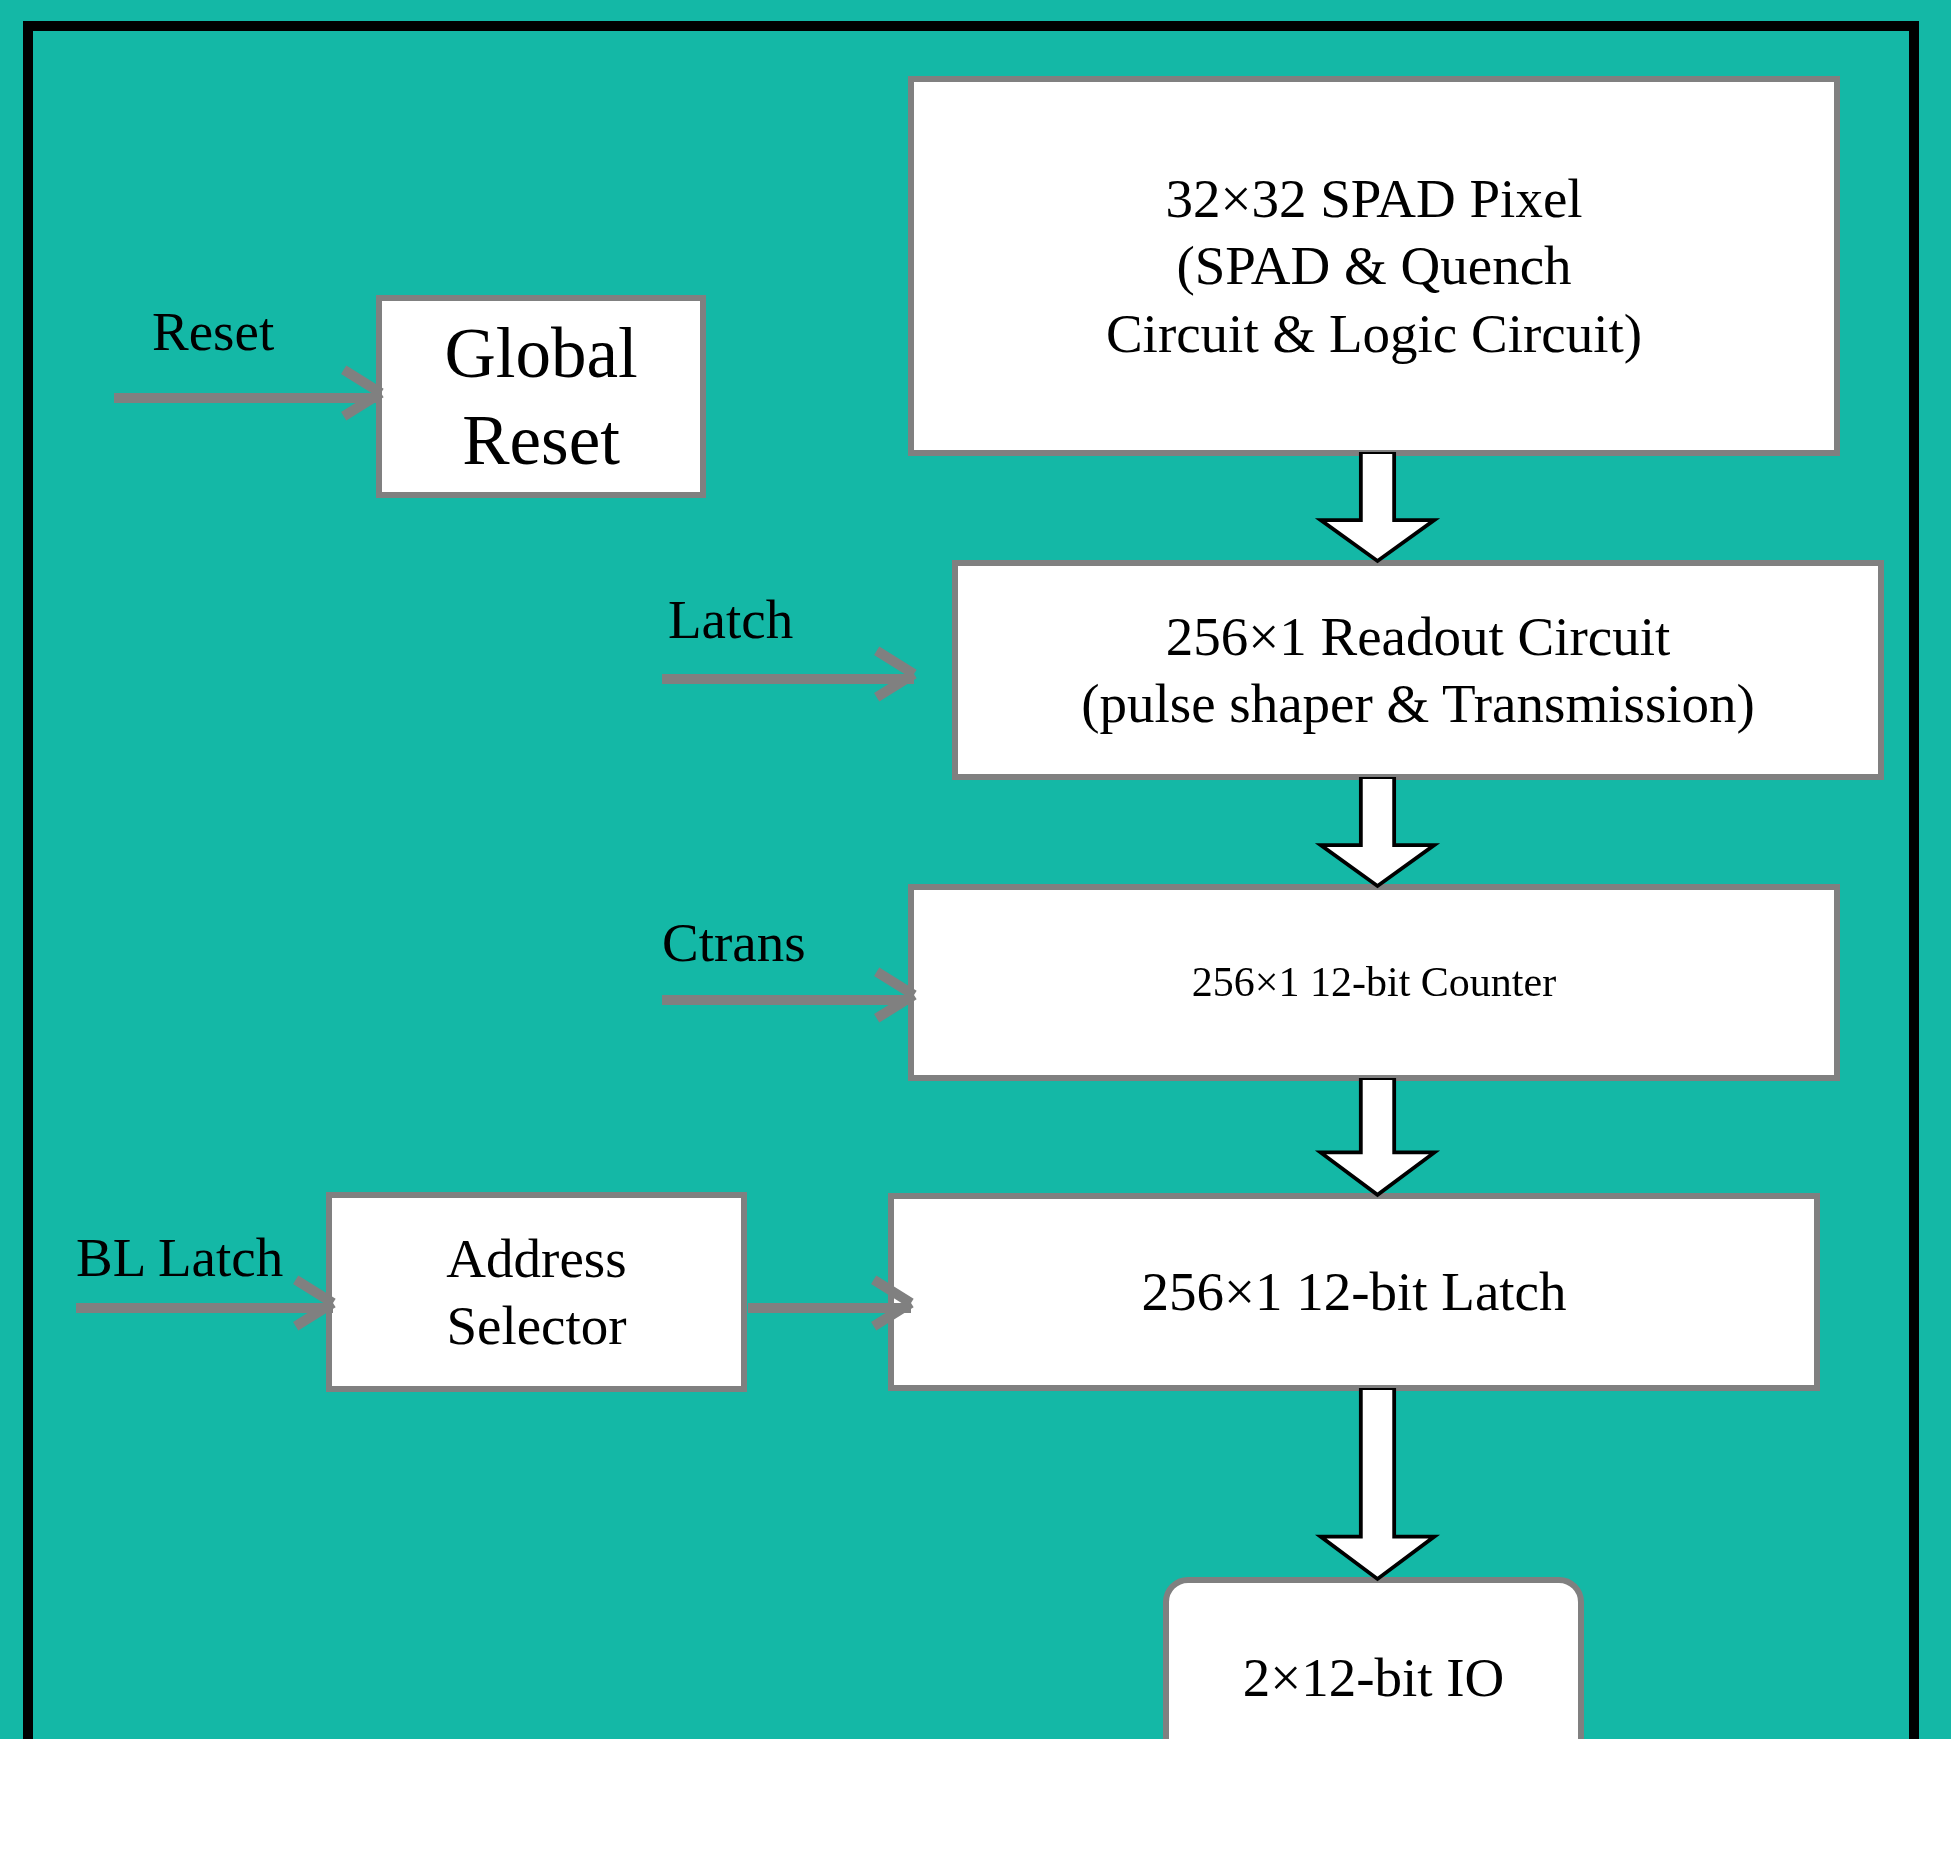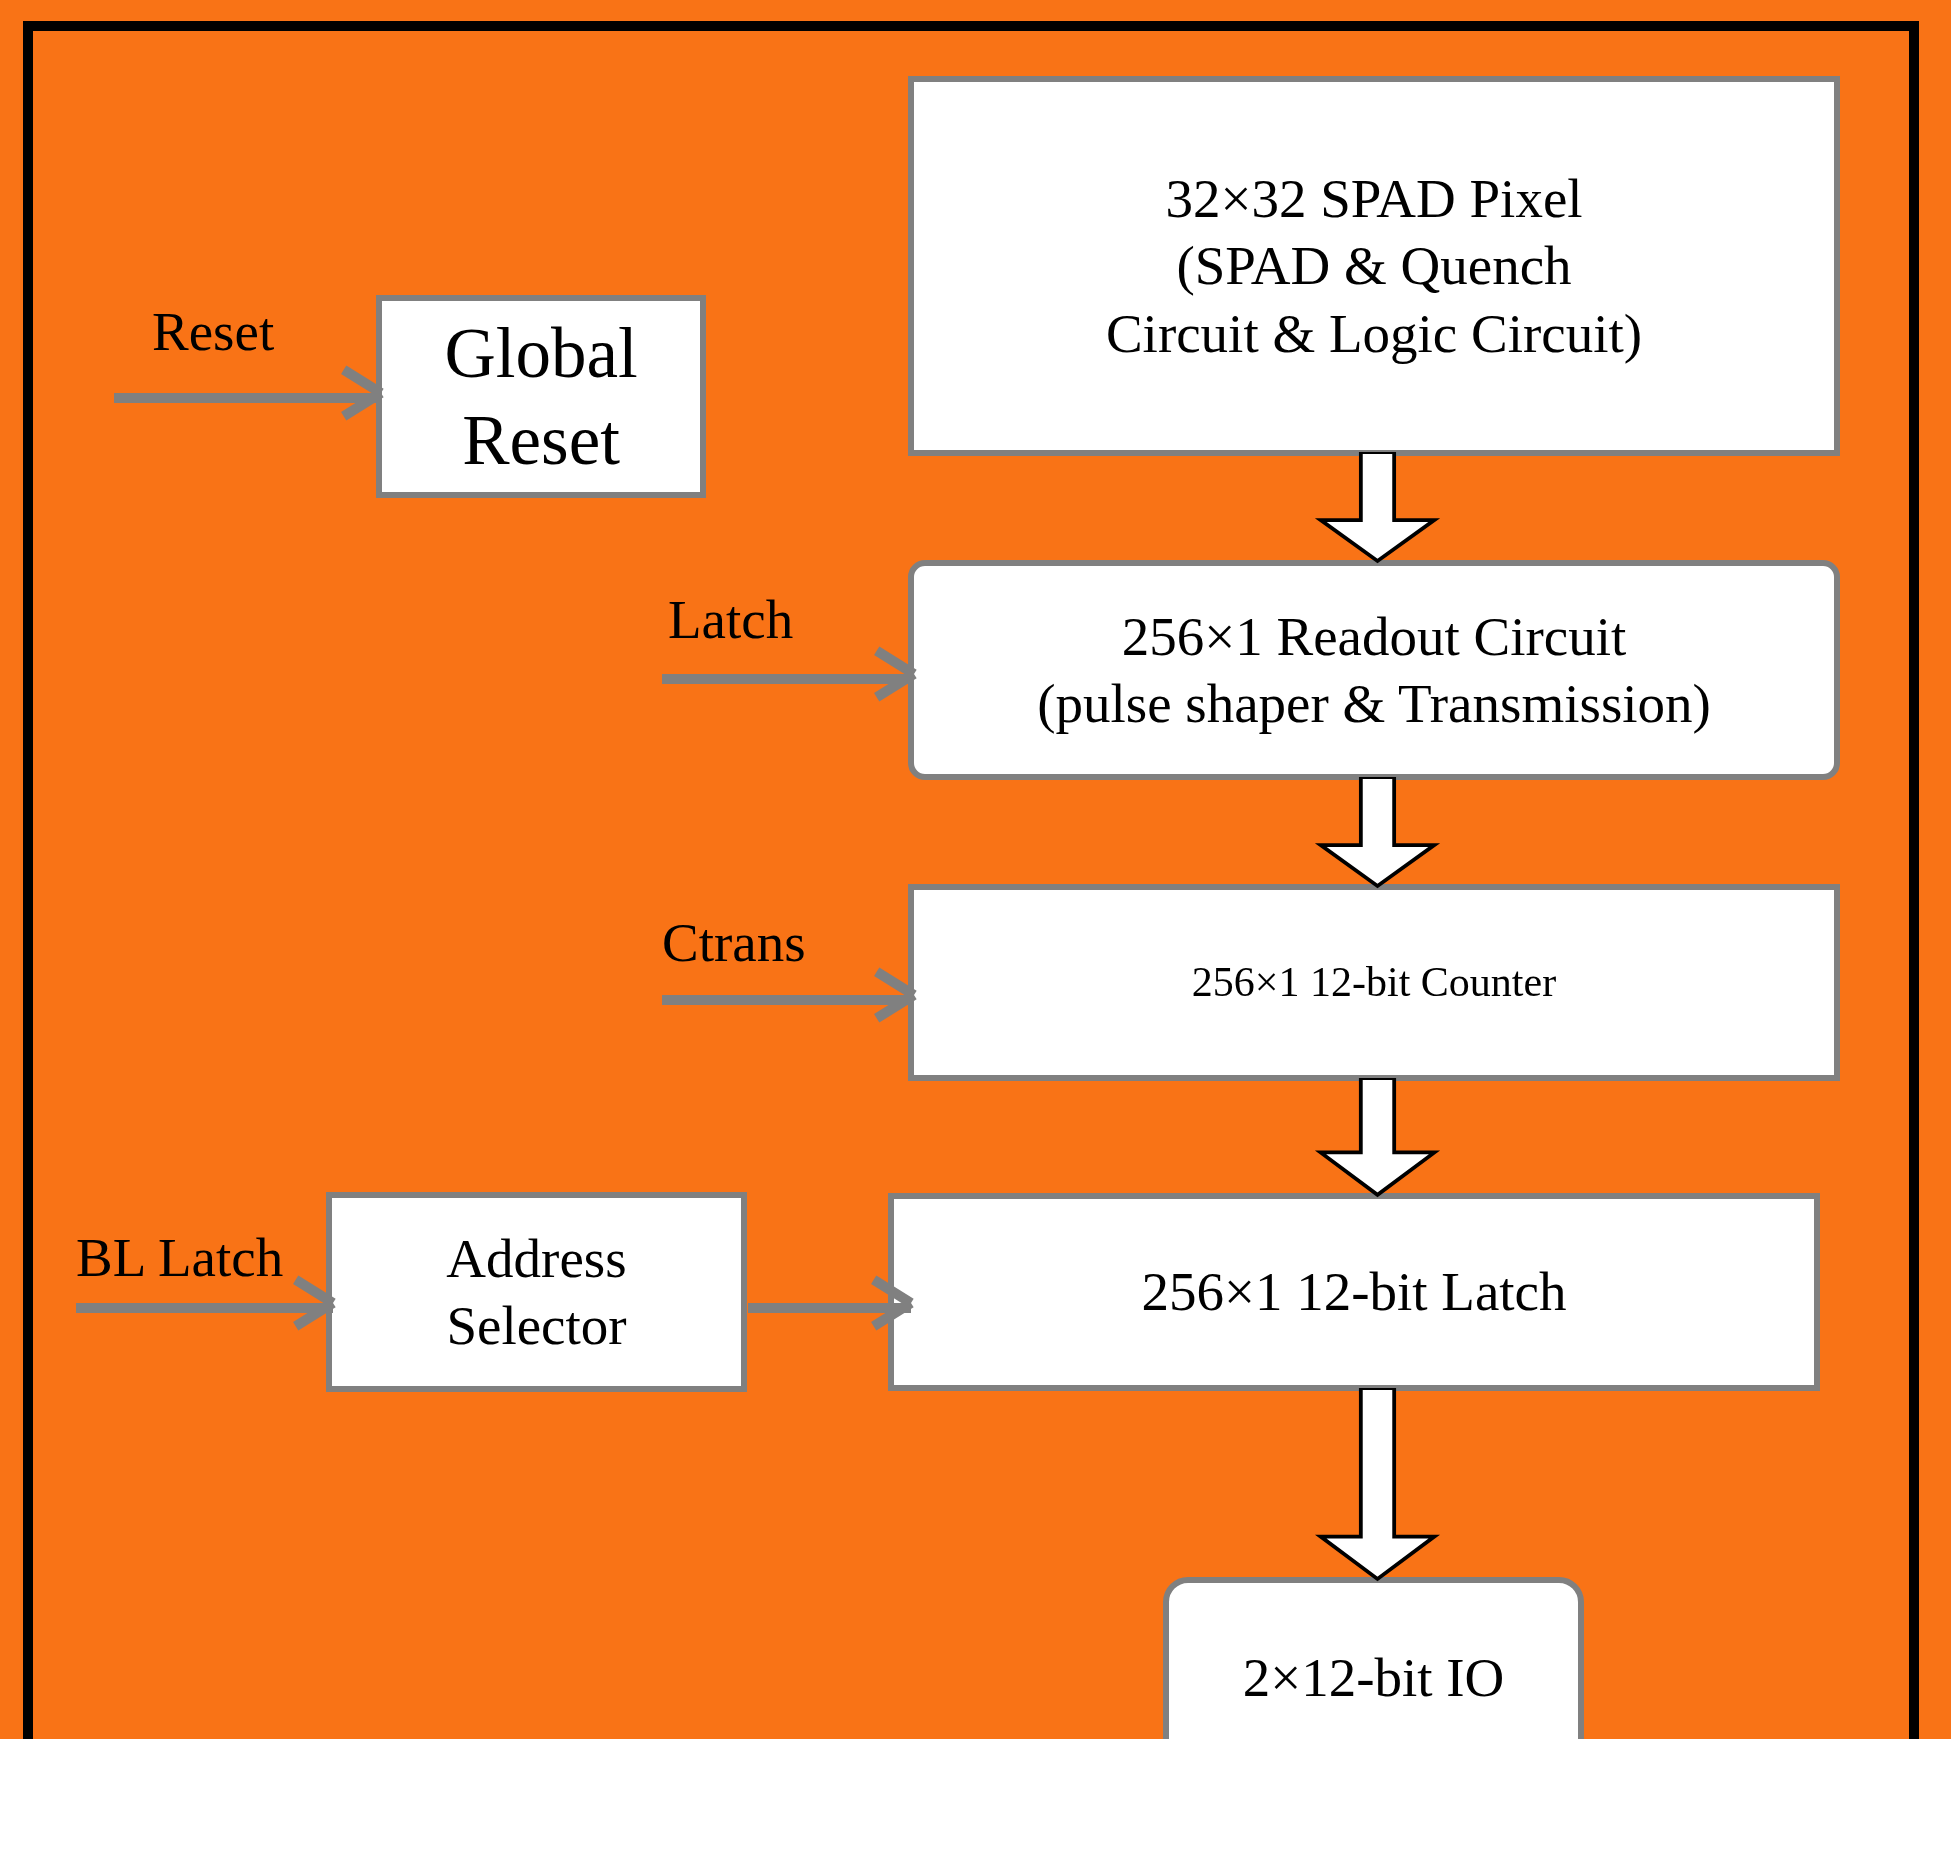--- a/index.html
+++ b/index.html
@@ -4,21 +4,21 @@
 <style>
   html, body {
     margin: 0;
     padding: 0;
     background: #ffffff;
   }
   #canvas {
     position: relative;
     width: 1952px;
     height: 1739px;
-    background: #f97316;
+    background: #14b8a6;
     overflow: hidden;
     font-family: "Liberation Serif", "DejaVu Serif", serif;
   }
   
   #outer-frame {
     position: absolute;
     left: 23px;
     top: 20.5px;
     width: 1896px;
     height: 1820px;
@@ -40,21 +40,21 @@
   }
   .block .label {
     display: block;
     width: 100%;
     padding: 0 7.6px;
     box-sizing: border-box;
   }
 
   
   #block-spad      { left: 908px; top: 76px;  width: 932px; height: 380px;  font-size: 55px; }
-  #block-readout   { left: 908px; top: 560px;  width: 932px; height: 220px;  font-size: 55px; border-radius: 17px; }
+  #block-readout   { left: 952px; top: 560px;  width: 932px; height: 220px;  font-size: 55px; }
   #block-counter   { left: 908px; top: 884px; width: 932px; height: 197px;  font-size: 42px; }
   #block-latch     { left: 888px; top: 1193px; width: 932px; height: 198px;  font-size: 55px; }
   #block-io        { left: 1163px; top: 1577px; width: 421px;  height: 201px;  font-size: 55px; border-radius: 25px; }
   #block-greset    { left: 376px;  top: 295px;  width: 330px;  height: 203px;  font-size: 71px; }
   #block-addrsel   { left: 326px;  top: 1192px; width: 421px;  height: 200px;  font-size: 55px; }
 
   
   .sig-label {
     position: absolute;
     color: #000000;

